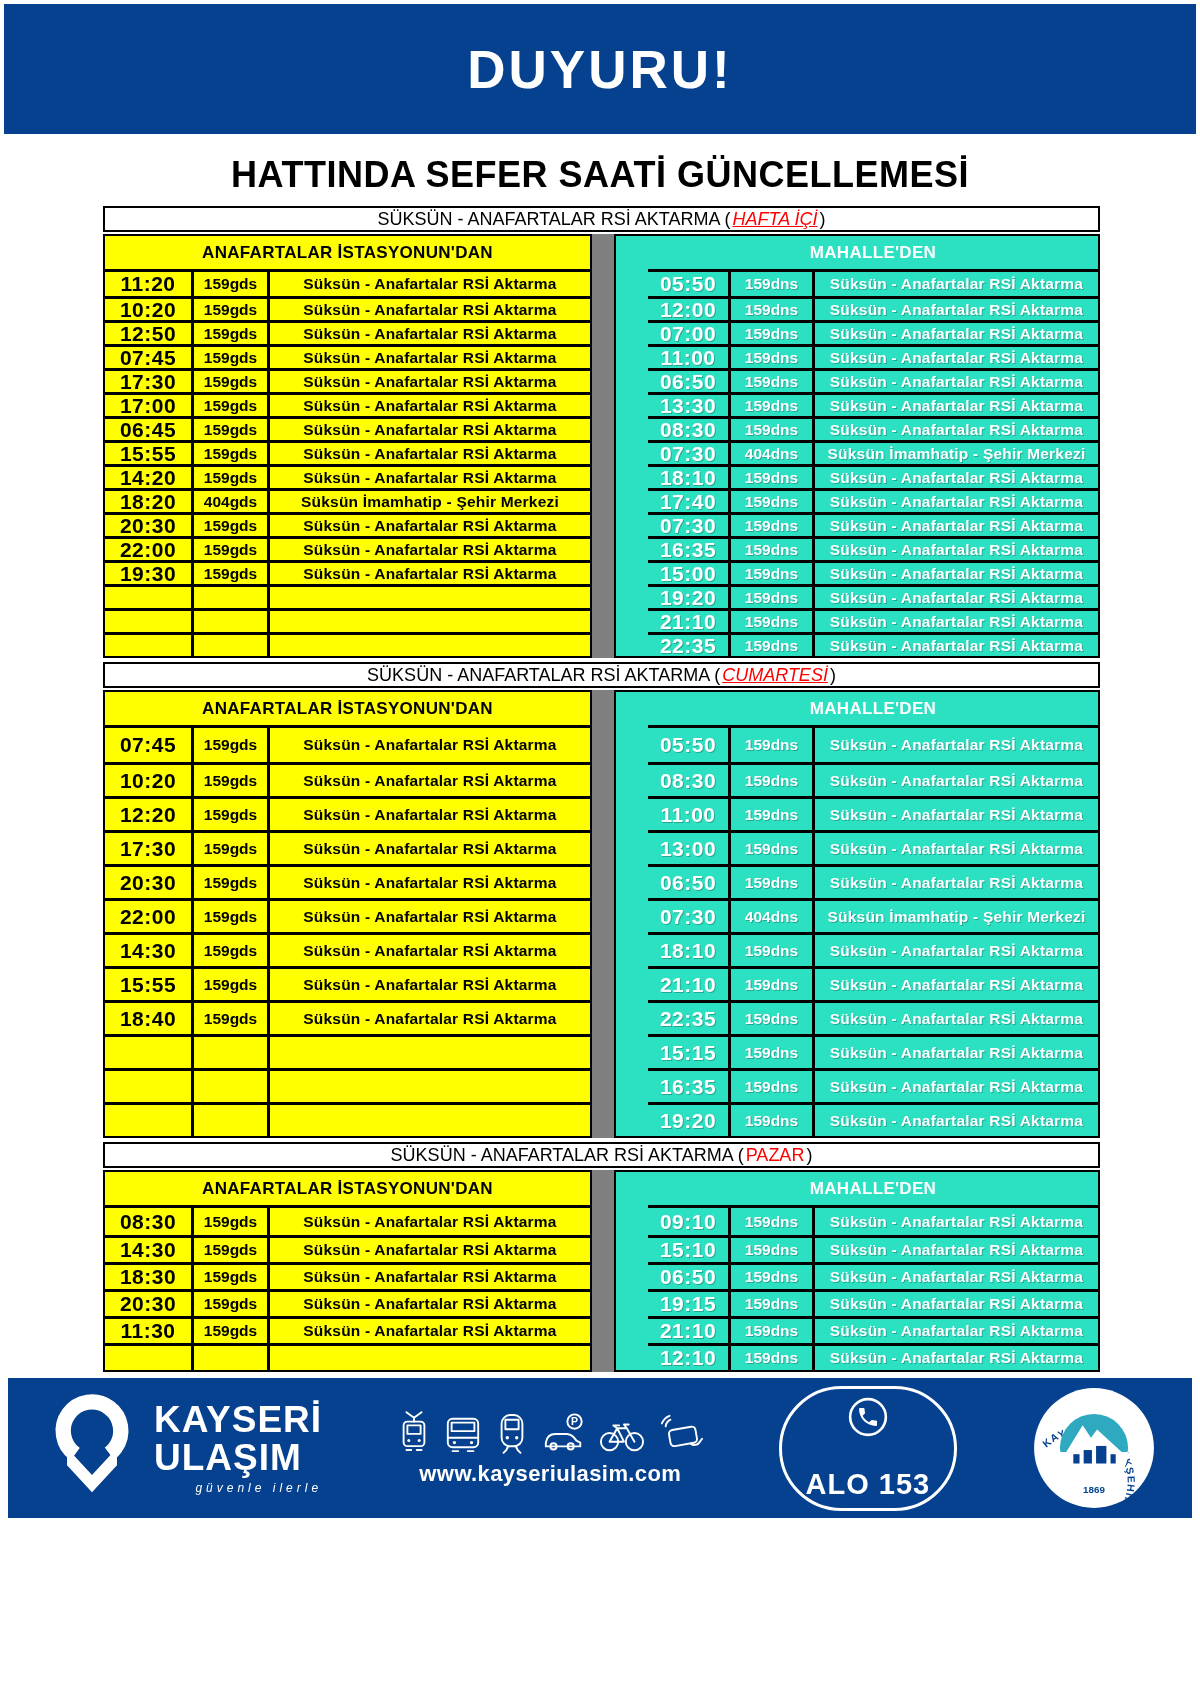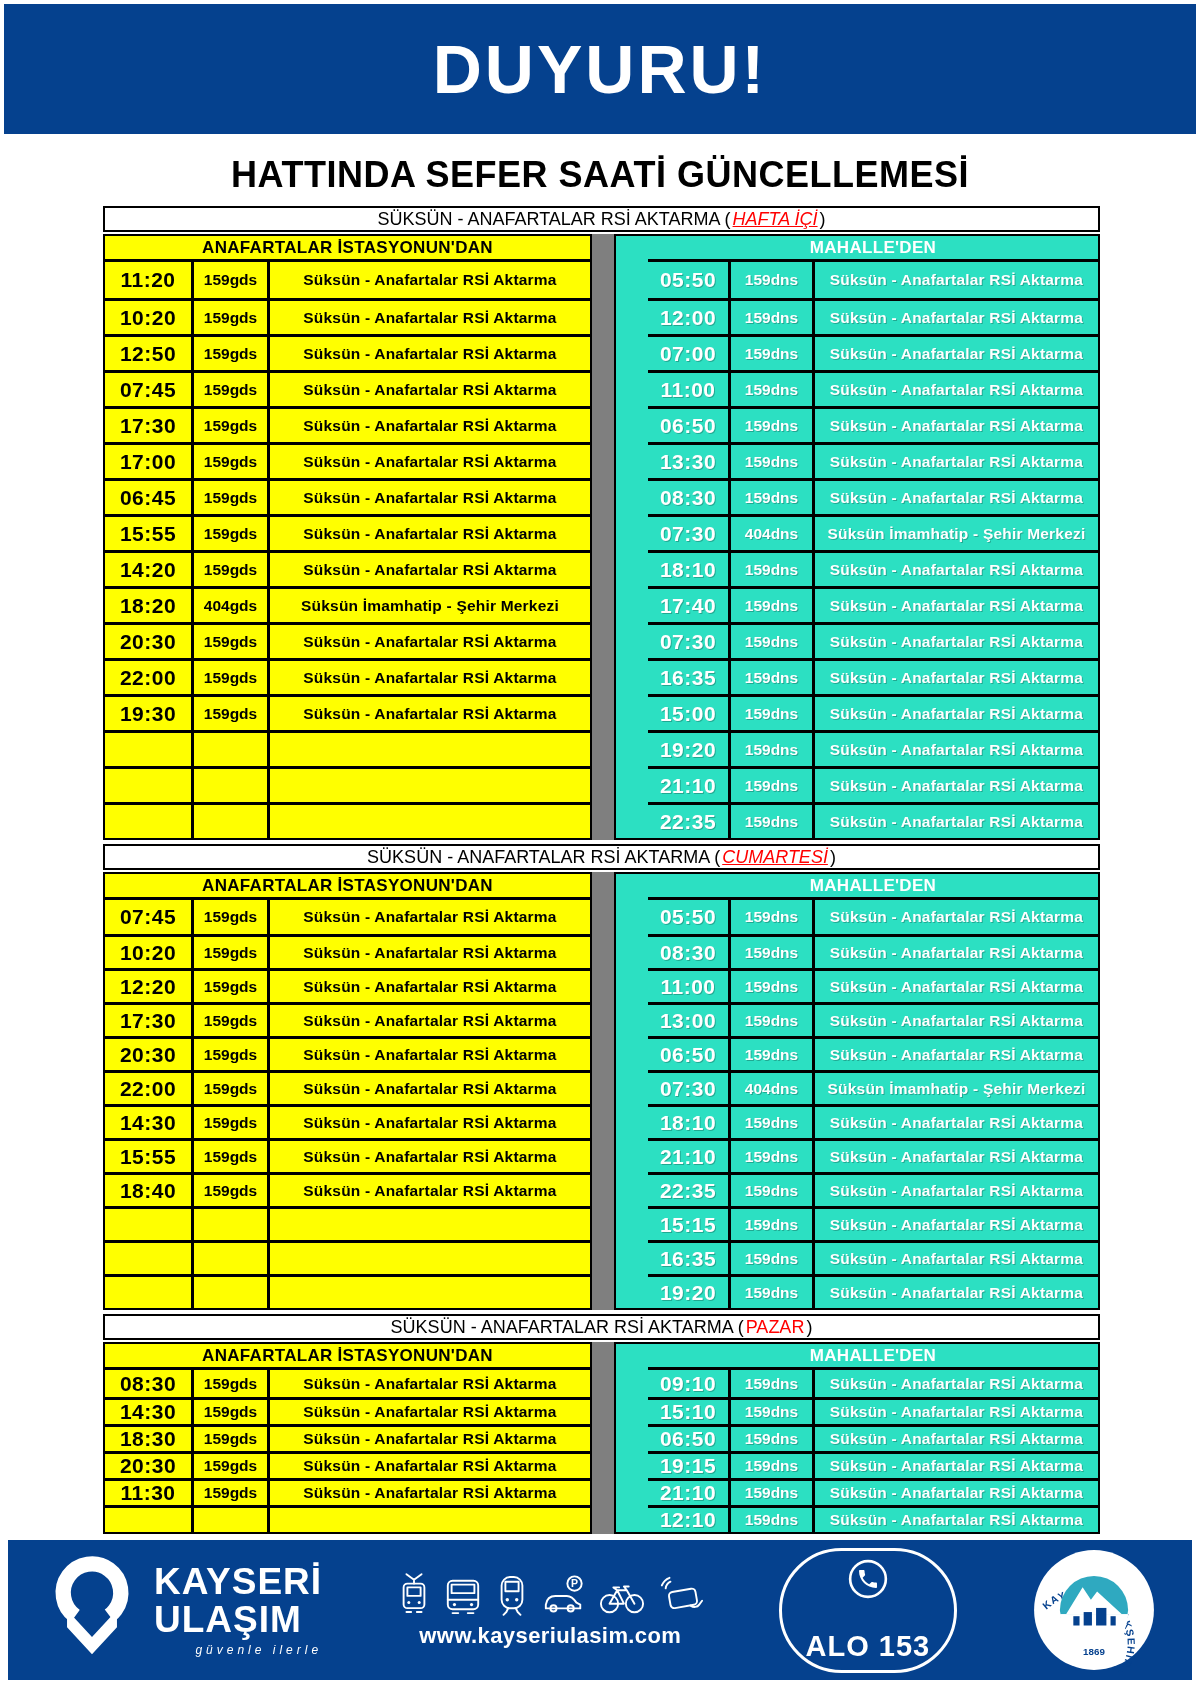--- a/index.html
+++ b/index.html
@@ -5,51 +5,51 @@
   :root{
     --banner-blue:#05418e; --line-blue:#4472c4; --yellow:#ffff00;
     --teal:#2ce0c2; --red:#ff0000; --divider-grey:#7f7f7f; --seal-teal:#2fa9c0;
   }
   *{box-sizing:border-box}
   body{width:1200px;height:1696px;margin:0;background:#fff;overflow:hidden;
        font-family:"Liberation Sans",sans-serif;color:#000;}
   
   .banner{margin:4px;height:130px;background:var(--banner-blue);
           display:flex;align-items:center;justify-content:center;}
-  .banner h1{margin:0;color:#fff;font-size:68px;font-weight:800;letter-spacing:3px;}
+  .banner h1{margin:0;color:#fff;font-size:53px;font-weight:800;letter-spacing:3px;}
   
   .line-name{text-align:center;margin-top:32px;font-size:44px;font-weight:800;
              color:var(--line-blue);letter-spacing:2px;}
   .subtitle{text-align:center;margin-top:20px;font-size:36px;font-weight:800;letter-spacing:.5px;}
   .date-line{text-align:center;margin-top:12px;font-size:22px;font-weight:800;letter-spacing:.3px;}
   
   .tables{width:997px;margin:10px 100px 0 103px;}
   .table{margin-bottom:4px;}
   .table-title{border:2px solid #000;background:#fff;height:26px;display:flex;
                align-items:center;justify-content:center;font-size:18px;font-weight:400;}
   .table-title .day{color:var(--red);font-style:italic;text-decoration:underline;margin:1px 2px;}
   .table-title .day.plain{font-style:normal;text-decoration:none;}
   .table-body{display:flex;margin-top:2px;}
   .half{border:2px solid #000;}
   .half.left{width:489px;background:var(--yellow);}
   .half.right{flex:1;background:var(--teal);color:#fff;padding-left:32px;}
   .divider{width:22px;background:var(--divider-grey);}
-  .col-header{height:26px;display:flex;align-items:center;justify-content:center;
+  .col-header{height:36px;display:flex;align-items:center;justify-content:center;
               font-weight:800;font-size:17px;border-bottom:3px solid #000;letter-spacing:.3px;}
   .row{display:flex;height:30px;}
   .row + .row{border-top:3px solid #000;}
   .cell{display:flex;align-items:center;justify-content:center;font-weight:800;overflow:hidden;}
   .cell + .cell{border-left:3px solid #000;}
   .cell.time{width:86px;font-size:21px;letter-spacing:.5px;}
   .cell.code{width:76px;font-size:15.5px;}
   .cell.route{flex:1;font-size:15.5px;letter-spacing:.2px;}
   .half.right .cell.time{width:80px;}
   .half.right .cell.code{width:84px;}
   .half.right .cell{text-shadow:1px 1px 0 rgba(0,0,0,.25);}
-  .table:nth-child(1) .row{height:36px;}
+  .table:nth-child(1) .row{height:24px;}
   .table:nth-child(2) .row{height:34px;}
   .table:nth-child(3) .row{height:27px;}
   
   .footer{margin:6px 8px 0;height:140px;background:var(--banner-blue);
           display:flex;align-items:center;justify-content:space-between;
           padding:0 36px;}
   .logo{display:flex;align-items:center;gap:14px;}
   .logo-text .l1,.logo-text .l2{color:#fff;font-size:37px;font-weight:800;line-height:1.02;letter-spacing:1px;}
   .tagline{color:#fff;font-style:italic;font-size:12px;letter-spacing:4px;text-align:right;margin-top:4px;}
   .web-block{display:flex;flex-direction:column;align-items:center;gap:7px;}

